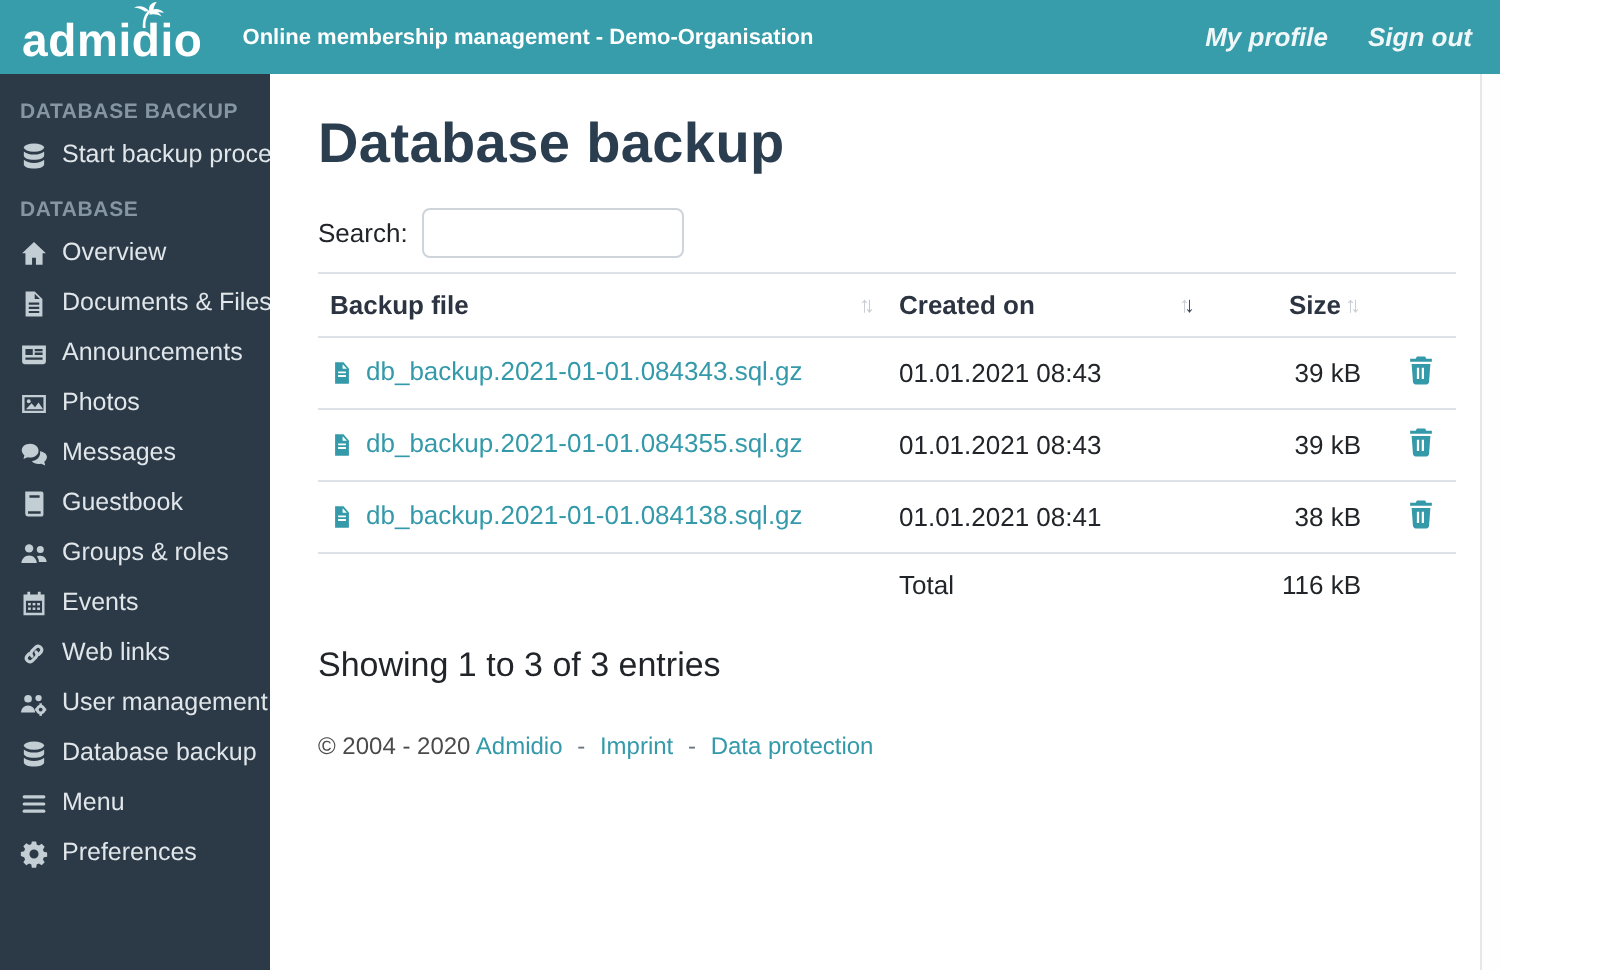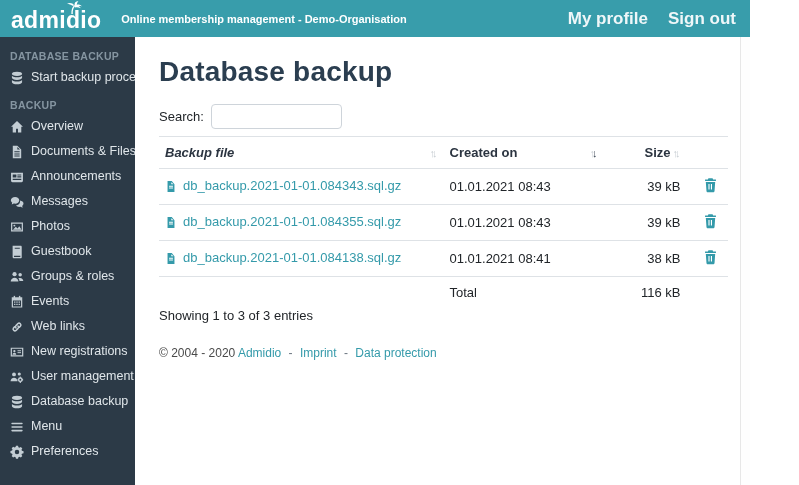--- a/index.html
+++ b/index.html
@@ -22,21 +22,21 @@
     flex:0 0 37px;height:37px;background:var(--header-bg);color:#fff;
     display:flex;align-items:center;padding:0 14px 0 11px;
   }
   .logo{
     position:relative;font-size:23px;font-weight:bold;letter-spacing:.3px;
     margin-right:20px;line-height:1;padding-top:4px;
   }
   .logo .palm{position:absolute;top:-4px;left:51px;width:21px;height:13px;}
   .topbar-title{font-size:11px;font-weight:bold;white-space:nowrap;}
   .topbar-right{margin-left:auto;display:flex;gap:20px;}
-  .topbar-link{font-size:17px;font-weight:bold;color:rgba(255,255,255,.92);cursor:pointer;white-space:nowrap;}
+  .topbar-link{font-size:13px;font-weight:bold;color:rgba(255,255,255,.92);cursor:pointer;white-space:nowrap;font-style:italic;}
 
   
   .body{flex:1;display:flex;min-height:0;}
 
   
   .sidebar{flex:0 0 135px;width:135px;background:var(--sidebar-bg);color:#d7dee3;padding:4px 0 0;}
   .side-heading{
     padding:9px 10px 3px;font-size:10.5px;font-weight:bold;color:#8595a1;letter-spacing:.3px;
   }
   .side-item{
@@ -55,41 +55,41 @@
     width:131px;height:25px;border:1px solid #ced4da;border-radius:4px;padding:2px 7px;
     font-family:"Liberation Sans",sans-serif;font-size:13px;outline:none;
   }
 
   table.backup-table{width:100%;border-collapse:collapse;}
   .backup-table th,.backup-table td{
     padding:8px 6px;border-top:1px solid var(--border);text-align:left;
     font-size:13px;vertical-align:middle;
   }
   .backup-table thead th{font-weight:bold;color:#2b3440;}
-  .col-file{width:48%;font-style:italic;}
+  .col-file{width:48%;}
   .col-created{width:27%;}
   .col-size{width:14%;}
   .col-action{width:7%;}
   .th-flex{display:flex;align-items:center;justify-content:space-between;}
   .th-flex.end{justify-content:flex-end;gap:2px;}
   .sort{font-size:11px;letter-spacing:-3px;color:#c7cdd2;padding-right:3px;white-space:nowrap;}
   .sort .arrow{display:inline-block;}
   .sort .active{color:#3a4653;}
   td.num,th.num{text-align:right;}
   .file-link{color:var(--teal);text-decoration:none;display:inline-flex;align-items:flex-end;gap:6px;cursor:pointer;}
   .file-ic{width:12px;height:13px;display:inline-flex;color:var(--teal);}
   .file-ic svg{width:12px;height:13px;fill:currentColor;}
   .trash-btn{
     background:none;border:none;padding:0;margin:0 4px 0 0;cursor:pointer;color:var(--teal);
     display:inline-flex;float:right;
   }
   .trash-btn svg{width:15px;height:16px;fill:currentColor;}
   .total-label{color:var(--dark);}
 
-  .entries-info{font-size:13px;}
+  .entries-info{margin-top:15px;font-size:17px;}
   .page-footer{margin-top:23px;font-size:12px;color:#4a4a4a;}
   .footer-link{color:var(--teal);text-decoration:none;cursor:pointer;}
   .footer-sep{color:#6b7680;margin:0 4px;}
 
   .scroll-strip{
     position:absolute;top:37px;right:0;width:10px;height:448px;
     background:#fefefe;border-left:1px solid #e7e7e7;
   }
 </style>
 </head>
@@ -124,21 +124,21 @@
         <span class="icn">
             <svg viewBox="0 0 16 16">
               <ellipse cx="8" cy="3.2" rx="5.8" ry="2.4"></ellipse>
               <path d="M2.2 5.4c1.2 1.1 3.3 1.8 5.8 1.8s4.6-.7 5.8-1.8v2.4c0 1.3-2.6 2.4-5.8 2.4S2.2 9.1 2.2 7.8z"></path>
               <path d="M2.2 10.2c1.2 1.1 3.3 1.8 5.8 1.8s4.6-.7 5.8-1.8v2.6c0 1.3-2.6 2.4-5.8 2.4s-5.8-1.1-5.8-2.4z"></path>
             </svg>
           </span>
         <span>Start backup process</span>
       </div>
 
-      <div class="side-heading">BACKUP</div>
+      <div class="side-heading">DATABASE</div>
       <div class="side-item">
         <span class="icn">
             <svg viewBox="0 0 16 16">
               <path d="M8 1.2 1.2 7.6h1.9v6.6h3.8v-4.1h2.2v4.1h3.8V7.6h1.9z"></path>
             </svg>
           </span>
         <span>Overview</span>
       </div>
       <div class="side-item">
         <span class="icn">
@@ -148,39 +148,39 @@
           </span>
         <span>Documents &amp; Files</span>
       </div>
       <div class="side-item">
         <span class="icn">
             <svg viewBox="0 0 16 16">
               <path d="M1.2 3.2v9.1c0 .9.7 1.6 1.6 1.6h10.4c.9 0 1.6-.7 1.6-1.6V3.2zm1.9 1.9h4.2v3.4H3.1zm5.3 0h4.5v1.3H8.4zm0 2.1h4.5v1.3H8.4zM3.1 10h9.8v1.3H3.1z"></path>
             </svg>
           </span>
         <span>Announcements</span>
-      </div>
-      <div class="side-item">
-        <span class="icn">
-            <svg viewBox="0 0 16 16">
-              <path d="M5.8 2.2C3.1 2.2 1 3.8 1 5.9c0 1.1.6 2.1 1.5 2.8L2 10.9l2.3-1.1c.5.1 1 .2 1.5.2 2.7 0 4.8-1.7 4.8-3.9S8.5 2.2 5.8 2.2z"></path>
-              <path d="M11.4 6.4c.1.3.1.7.1 1 0 2.4-2 4.3-4.7 4.7.8 1 2.2 1.6 3.8 1.6.5 0 1-.1 1.5-.2l2.3 1.1-.5-2.2c.9-.7 1.5-1.7 1.5-2.8 0-1.5-1.6-2.8-4-3.2z"></path>
-            </svg>
-          </span>
-        <span>Messages</span>
       </div>
       <div class="side-item">
         <span class="icn">
             <svg viewBox="0 0 16 16">
               <path fill-rule="evenodd" d="M1.2 2.8h13.6v10.4H1.2zm1.4 1.4v7.6h10.8V4.2z"></path>
               <circle cx="5" cy="6.4" r="1.1"></circle>
               <path d="M3.4 11 6.6 7.6l2 2.2 2-2.6 2.6 3.8z"></path>
             </svg>
           </span>
         <span>Photos</span>
+      </div>
+      <div class="side-item">
+        <span class="icn">
+            <svg viewBox="0 0 16 16">
+              <path d="M5.8 2.2C3.1 2.2 1 3.8 1 5.9c0 1.1.6 2.1 1.5 2.8L2 10.9l2.3-1.1c.5.1 1 .2 1.5.2 2.7 0 4.8-1.7 4.8-3.9S8.5 2.2 5.8 2.2z"></path>
+              <path d="M11.4 6.4c.1.3.1.7.1 1 0 2.4-2 4.3-4.7 4.7.8 1 2.2 1.6 3.8 1.6.5 0 1-.1 1.5-.2l2.3 1.1-.5-2.2c.9-.7 1.5-1.7 1.5-2.8 0-1.5-1.6-2.8-4-3.2z"></path>
+            </svg>
+          </span>
+        <span>Messages</span>
       </div>
       <div class="side-item">
         <span class="icn">
             <svg viewBox="0 0 16 16">
               <path fill-rule="evenodd" d="M3 .8h9.2c.7 0 1.2.5 1.2 1.2v12c0 .7-.5 1.2-1.2 1.2H4.6C3.7 15.2 3 14.5 3 13.6zm1.6 11.4v1.4h7.2v-1.4zM5.4 3h5.8v1.4H5.4z"></path>
             </svg>
           </span>
         <span>Guestbook</span>
       </div>
       <div class="side-item">
@@ -213,32 +213,20 @@
       <div class="side-item">
         <span class="icn">
             <svg viewBox="0 0 16 16">
               <path d="M6.2 9.8a3 3 0 0 1 0-4.2l2.3-2.3a3 3 0 0 1 4.2 4.2l-1.3 1.3a.9.9 0 1 1-1.3-1.3l1.3-1.3a1.2 1.2 0 0 0-1.6-1.6L7.5 6.9a1.2 1.2 0 0 0 0 1.6.9.9 0 1 1-1.3 1.3z"></path>
               <path d="M9.8 6.2a3 3 0 0 1 0 4.2l-2.3 2.3a3 3 0 0 1-4.2-4.2l1.3-1.3a.9.9 0 1 1 1.3 1.3L4.6 9.8a1.2 1.2 0 0 0 1.6 1.6l2.3-2.3a1.2 1.2 0 0 0 0-1.6.9.9 0 1 1 1.3-1.3z"></path>
             </svg>
           </span>
         <span>Web links</span>
       </div>
 
-      <div class="side-item">
-        <span class="icn">
-            <svg viewBox="0 0 16 16">
-              <path fill-rule="evenodd" d="M.8 3h14.4v10H.8zm1.4 1.4v7.2h11.6V4.4z"></path>
-              <circle cx="5" cy="7" r="1.3"></circle>
-              <path d="M2.9 11c0-1.2 1-2.1 2.1-2.1s2.1.9 2.1 2.1z"></path>
-              <rect x="8.6" y="6" width="4" height="1.1"></rect>
-              <rect x="8.6" y="8.2" width="4" height="1.1"></rect>
-            </svg>
-          </span>
-        <span>New registrations</span>
-      </div>
       <div class="side-item">
         <span class="icn">
             <svg viewBox="0 0 16 16">
               <circle cx="4.6" cy="5" r="2.2"></circle>
               <path d="M.6 12.8c0-2.2 1.8-4 4-4s4 1.8 4 4z"></path>
               <circle cx="10.6" cy="4.6" r="1.8"></circle>
               <path fill-rule="evenodd" d="M11.8 8.4a2.8 2.8 0 1 0 0 5.6 2.8 2.8 0 0 0 0-5.6zm0 1.7a1.1 1.1 0 1 1 0 2.2 1.1 1.1 0 0 1 0-2.2z"></path>
               <rect x="11.1" y="7.6" width="1.4" height="1.4"></rect>
               <rect x="11.1" y="13.4" width="1.4" height="1.4"></rect>
               <rect x="8.6" y="10.5" width="1.4" height="1.4"></rect>

